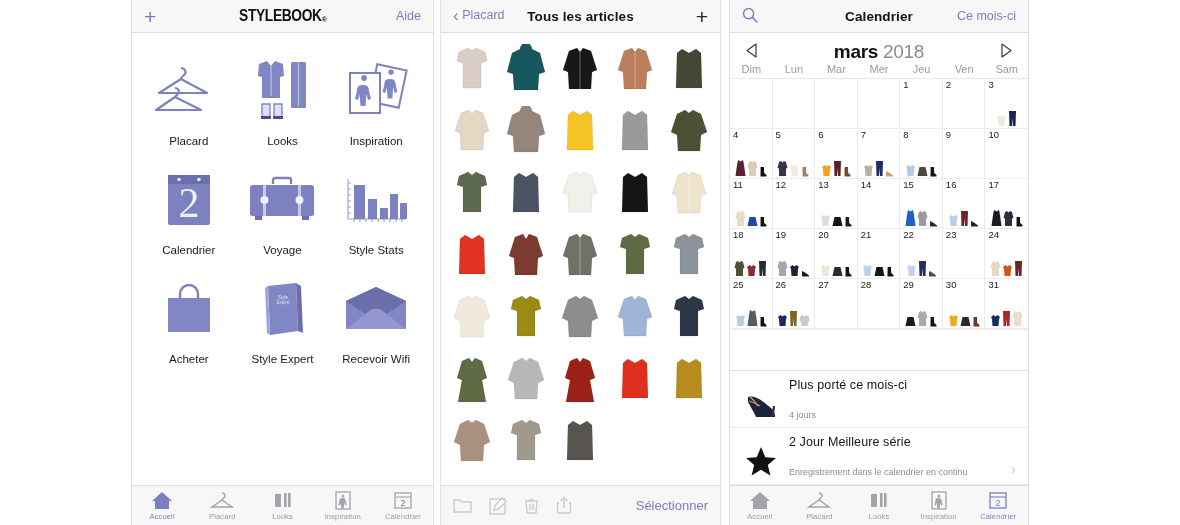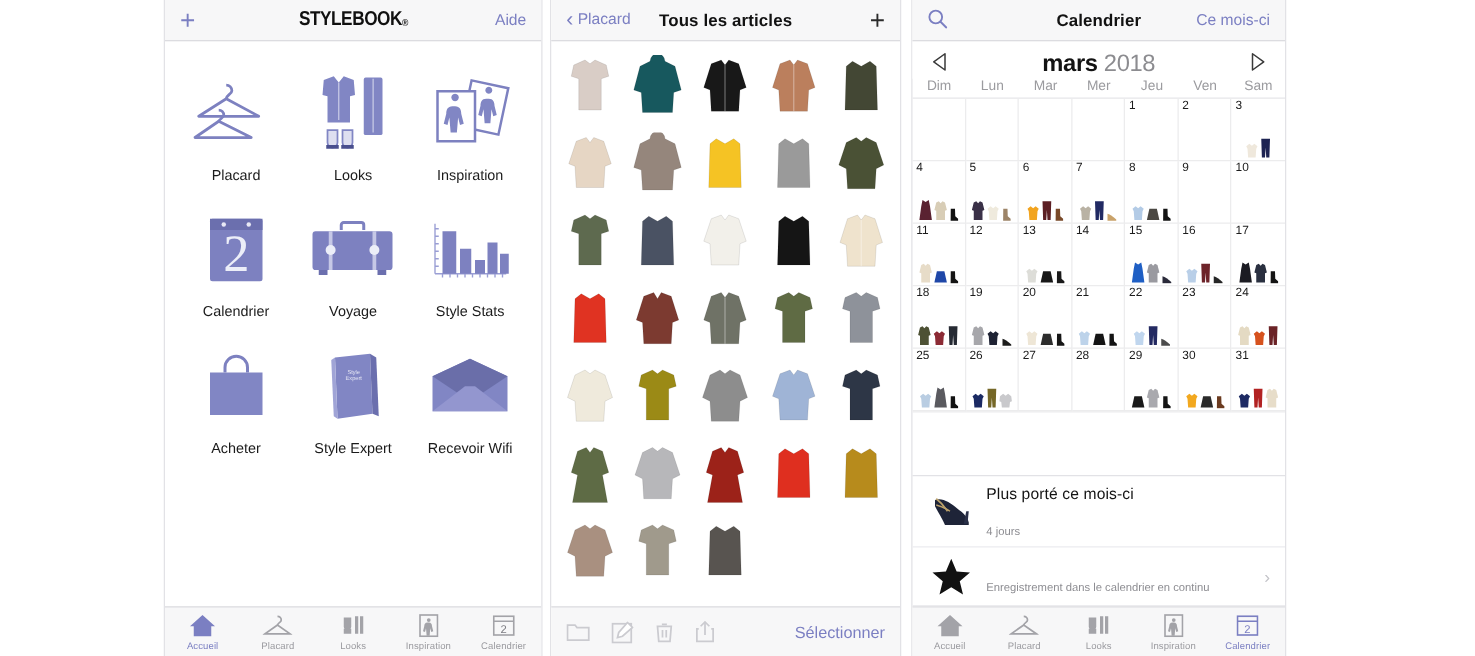--- a/index.html
+++ b/index.html
@@ -70,21 +70,21 @@
               position:relative; overflow:hidden; cursor:pointer; }
   .cal-cell:nth-child(7n) { border-right:none; }
   .cal-cell .dnum { position:absolute; top:0px; left:3px; font-size:9.5px; color:#1c1c1c; z-index:2; }
   .cal-cell .outfit { position:absolute; inset:8px 2px 1px; display:flex;
                       align-items:flex-end; justify-content:center; gap:1px; }
   .cal-blank { border-right:1px solid #ececed; border-bottom:1px solid #ececed; }
   .cal-blank:nth-child(7n) { border-right:none; }
   .cal-filler { flex:1 1 auto; border-top:1px solid #ececed; }
 
   .cal-rows { border-top:1px solid #e2e2e6; }
-  .cal-row { display:flex; align-items:center; gap:11px; padding:7px 12px 7px 14px;
+  .cal-row { display:flex; align-items:flex-end; gap:11px; padding:7px 12px 7px 14px;
              border-bottom:1px solid #ececef; cursor:pointer; min-height:40px;}
   .cal-row .rtxt { flex:1 1 auto; }
   .cal-row .rtitle { font-size:12.5px; color:#141414; letter-spacing:.1px;}
   .cal-row .rsub { font-size:9px; color:#8d8d92; margin-top:18px; }
   .chev { color:#c3c3c8; font-size:14px; }
 </style>
 </head>
 <body>
 
 <div class="stage">
@@ -894,20 +894,21 @@
         <span class="rtxt">
           <span class="rtitle" style="display:block">Plus porté ce mois-ci</span>
           <span class="rsub" style="display:block">4 jours</span>
         </span>
       </div>
       <div class="cal-row">
         <svg width="34" height="32" viewBox="0 0 34 32">
           <path d="M17 2 L21.3 12.2 L32 13 L23.8 20 L26.4 30.5 L17 24.8 L7.6 30.5 L10.2 20 L2 13 L12.7 12.2 Z" fill="#111111"></path>
         </svg>
         <span class="rtxt">
+          <span class="rtitle" style="display:block">2 Jour Meilleure série</span>
           <span class="rsub" style="display:block">Enregistrement dans le calendrier en continu</span>
         </span>
         <span class="chev">›</span>
       </div>
     </div>
 
     <div class="tabbar">
       <div class="tab">
         <svg width="22" height="19" viewBox="0 0 22 19">
             <path d="M11 1 L21 10 h-3 v8 h-14 v-8 h-3 Z" fill="#a3a3a8"></path>

